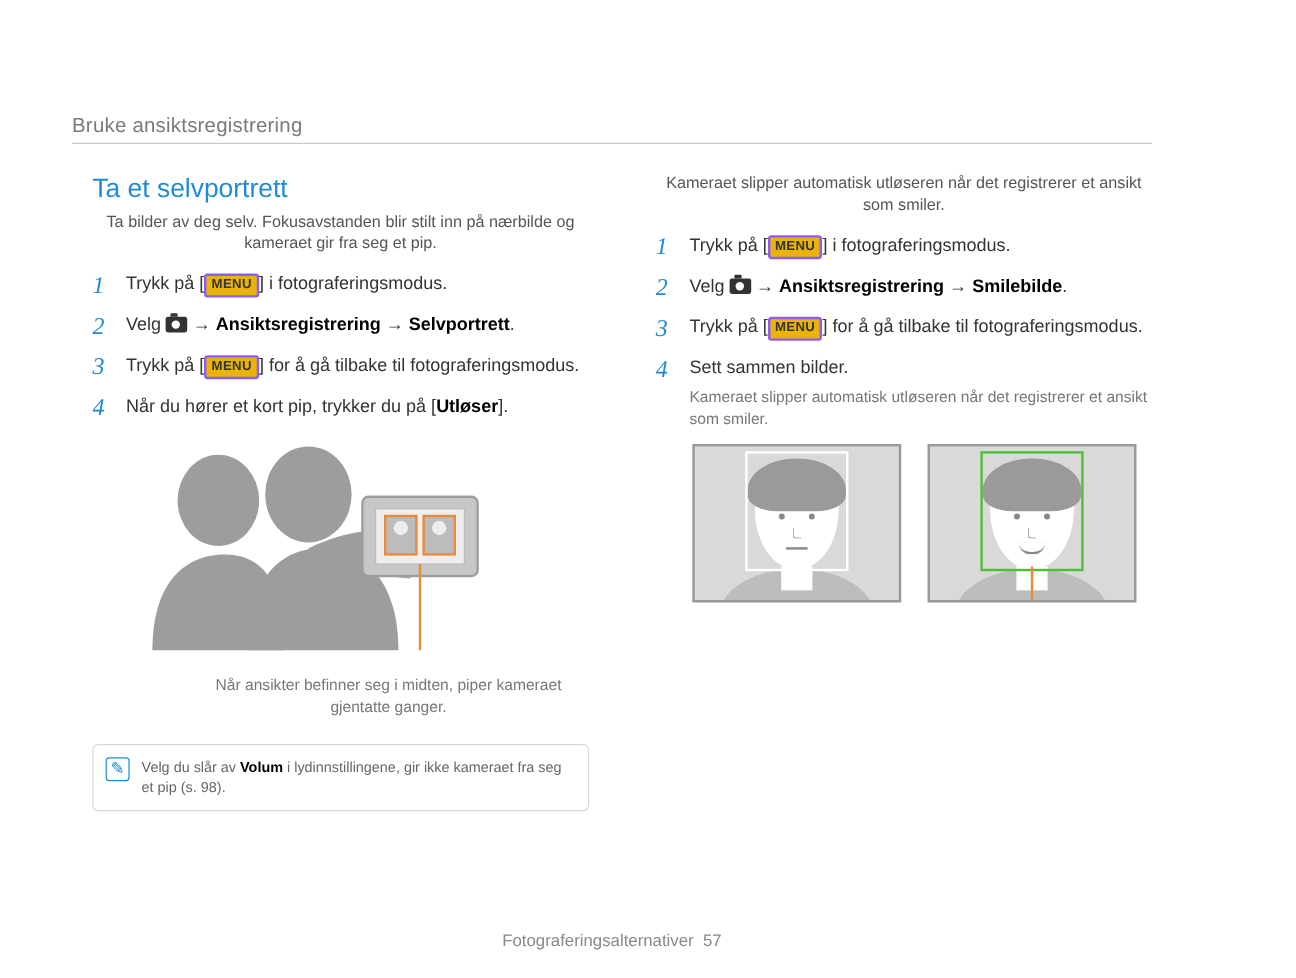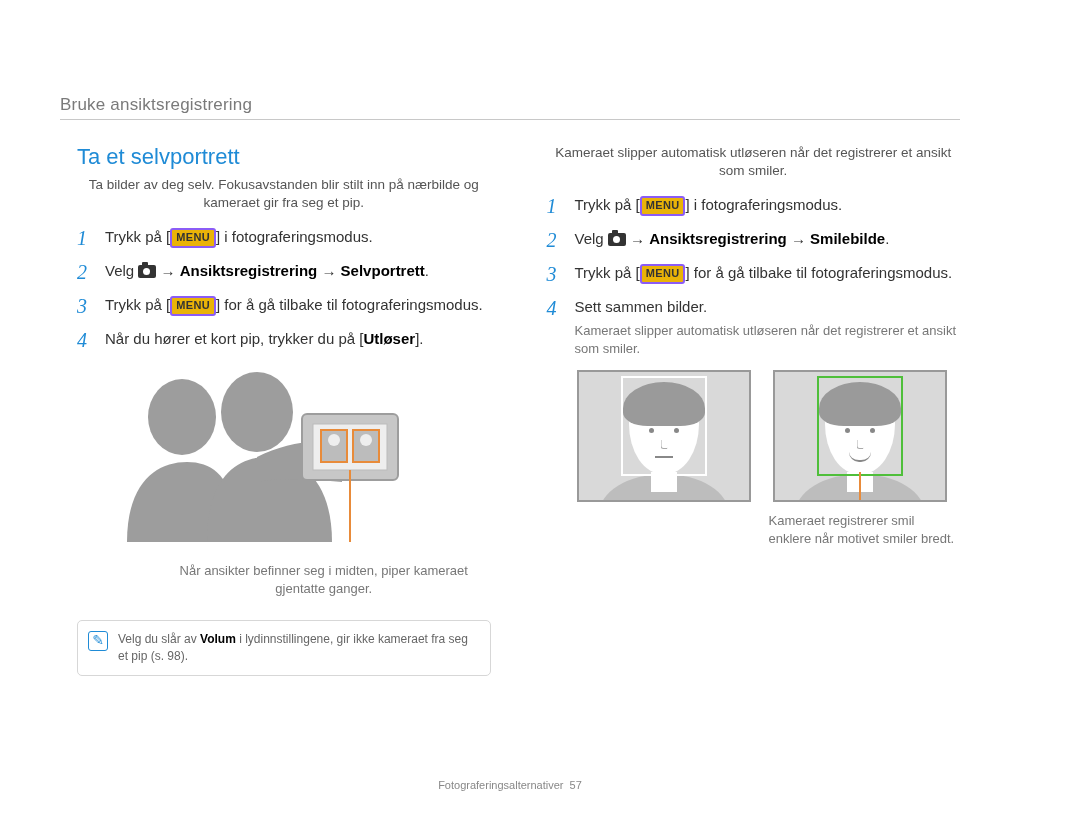--- a/index.html
+++ b/index.html
@@ -211,21 +211,21 @@
     background:#e88b3a;
   }
 
   .right-caption { margin-left: 222px; }
 
   .footer {
     position: absolute;
     bottom: 24px;
     left: 0; right: 0;
     text-align: center;
-    font-size: 11px;
+    font-size: 14px;
     color: #888;
   }
 
   
   .selfie-svg { width:320px; height:180px; }
 </style>
 </head>
 <body>
 
 <div class="page">
@@ -331,21 +331,20 @@
                 <div class="eye r"></div>
                 <div class="nose"></div>
                 <div class="mouth"></div>
               </div>
           </div>
           <div class="detect-box green"></div>
           <div class="leader" style="left:84px; top:100px; height:60px;"></div>
         </div>
       </div>
 
-      <div class="caption right-caption">Kameraet registrerer smil enklere når motivet smiler bredt.</div>
     </div>
 
   </div>
 
   <div class="footer">
     <span>Fotograferingsalternativer</span>&nbsp;&nbsp;<span>57</span>
   </div>
 </div>
 
 </body></html>

